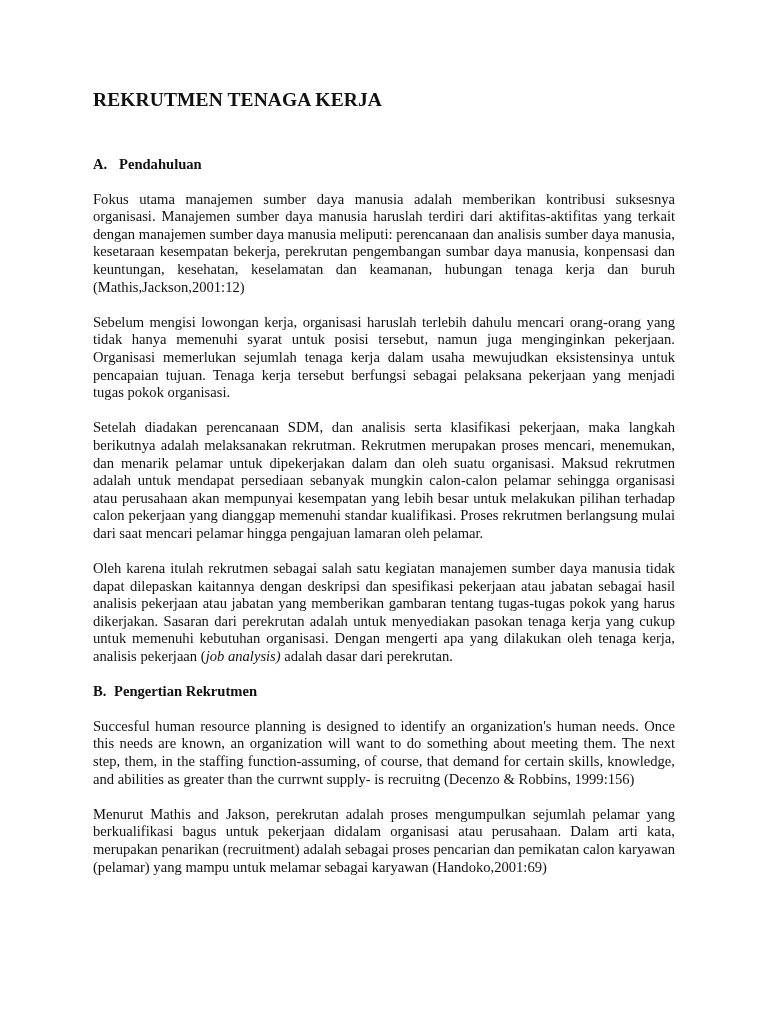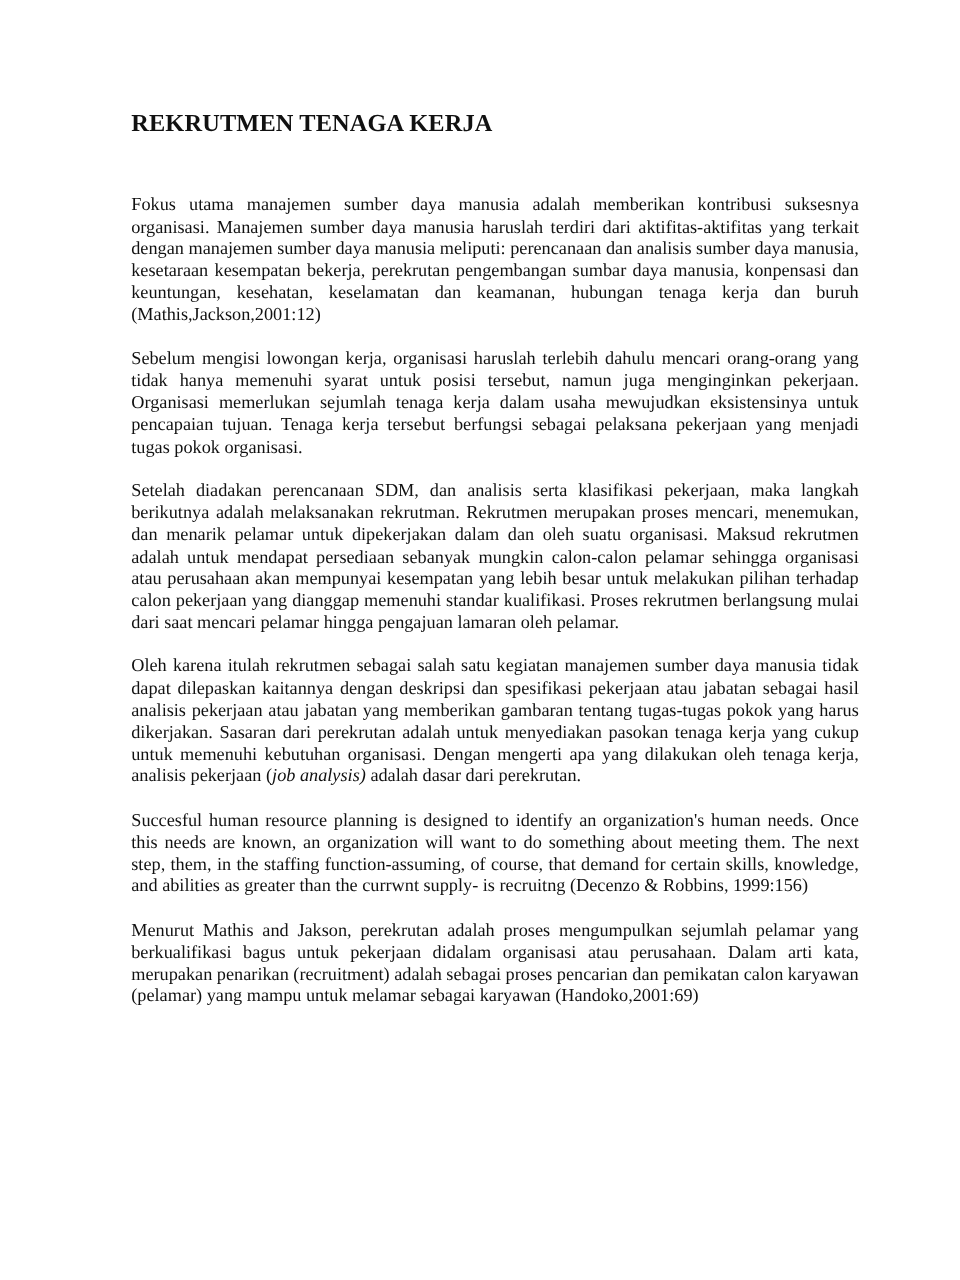--- a/index.html
+++ b/index.html
@@ -1,19 +1,19 @@
 <!DOCTYPE html>
 <html><head>
 <meta charset="utf-8">
 <style>
   html, body { margin: 0; padding: 0; background: #ffffff; }
   body { width: 768px; height: 1024px; overflow: hidden; position: relative; }
   .page {
     position: absolute;
-    left: 105px;
+    left: 93px;
     top: 88px;
     width: 582px;
     font-family: "Liberation Serif", "DejaVu Serif", serif;
     color: #111111;
     font-size: 14.6px;
     line-height: 17.6px;
   }
   .title {
     font-weight: bold;
     font-size: 19.5px;
@@ -38,22 +38,28 @@
   }
   .last { margin-bottom: 0; }
   i.term { font-style: italic; margin-top: 24px; }
 </style>
 </head>
 <body>
 
 <div class="page">
   <div class="title">REKRUTMEN TENAGA KERJA</div>
 
+  <div class="heading">
+    <span class="num">A.</span><span>Pendahuluan</span>
+  </div>
 
   <p class="para">Fokus utama manajemen sumber daya manusia adalah memberikan kontribusi suksesnya organisasi. Manajemen sumber daya manusia haruslah terdiri dari aktifitas-aktifitas yang terkait dengan manajemen sumber daya manusia meliputi: perencanaan dan analisis sumber daya manusia, kesetaraan kesempatan bekerja, perekrutan pengembangan sumbar daya manusia, konpensasi dan keuntungan, kesehatan, keselamatan dan keamanan, hubungan tenaga kerja dan buruh (Mathis,Jackson,2001:12)</p>
   <p class="para">Sebelum mengisi lowongan kerja, organisasi haruslah terlebih dahulu mencari orang-orang yang tidak hanya memenuhi syarat untuk posisi tersebut, namun juga menginginkan pekerjaan. Organisasi memerlukan sejumlah tenaga kerja dalam usaha mewujudkan eksistensinya untuk pencapaian tujuan. Tenaga kerja tersebut berfungsi sebagai pelaksana pekerjaan yang menjadi tugas pokok organisasi.</p>
   <p class="para">Setelah diadakan perencanaan SDM, dan analisis serta klasifikasi pekerjaan, maka langkah berikutnya adalah melaksanakan rekrutman. Rekrutmen merupakan proses mencari, menemukan, dan menarik pelamar untuk dipekerjakan dalam dan oleh suatu organisasi. Maksud rekrutmen adalah untuk mendapat persediaan sebanyak mungkin calon-calon pelamar sehingga organisasi atau perusahaan akan mempunyai kesempatan yang lebih besar untuk melakukan pilihan terhadap calon pekerjaan yang dianggap memenuhi standar kualifikasi. Proses rekrutmen berlangsung mulai dari saat mencari pelamar hingga pengajuan lamaran oleh pelamar.</p>
   <p class="para"><span>Oleh karena itulah rekrutmen sebagai salah satu kegiatan manajemen sumber daya manusia tidak dapat dilepaskan kaitannya dengan deskripsi dan spesifikasi pekerjaan atau jabatan sebagai hasil analisis pekerjaan atau jabatan yang memberikan gambaran tentang tugas-tugas pokok yang harus dikerjakan. Sasaran dari perekrutan adalah untuk menyediakan pasokan tenaga kerja yang cukup untuk memenuhi kebutuhan organisasi. Dengan mengerti apa yang dilakukan oleh tenaga kerja, analisis pekerjaan (</span><i class="term">job analysis)</i><span> adalah dasar dari perekrutan.</span></p>
 
+  <div class="heading b">
+    <span class="num">B.</span><span>Pengertian Rekrutmen</span>
+  </div>
 
   <p class="quote">Succesful human resource planning is designed to identify an organization's human needs. Once this needs are known, an organization will want to do something about meeting them. The next step, them, in the staffing function-assuming, of course, that demand for certain skills, knowledge, and abilities as greater than the currwnt supply- is recruitng (Decenzo &amp; Robbins, 1999:156)</p>
   <p class="para last">Menurut Mathis and Jakson, perekrutan adalah proses mengumpulkan sejumlah pelamar yang berkualifikasi bagus untuk pekerjaan didalam organisasi atau perusahaan. Dalam arti kata, merupakan penarikan (recruitment) adalah sebagai proses pencarian dan pemikatan calon karyawan (pelamar) yang mampu untuk melamar sebagai karyawan (Handoko,2001:69)</p>
 </div>
 
 </body></html>

